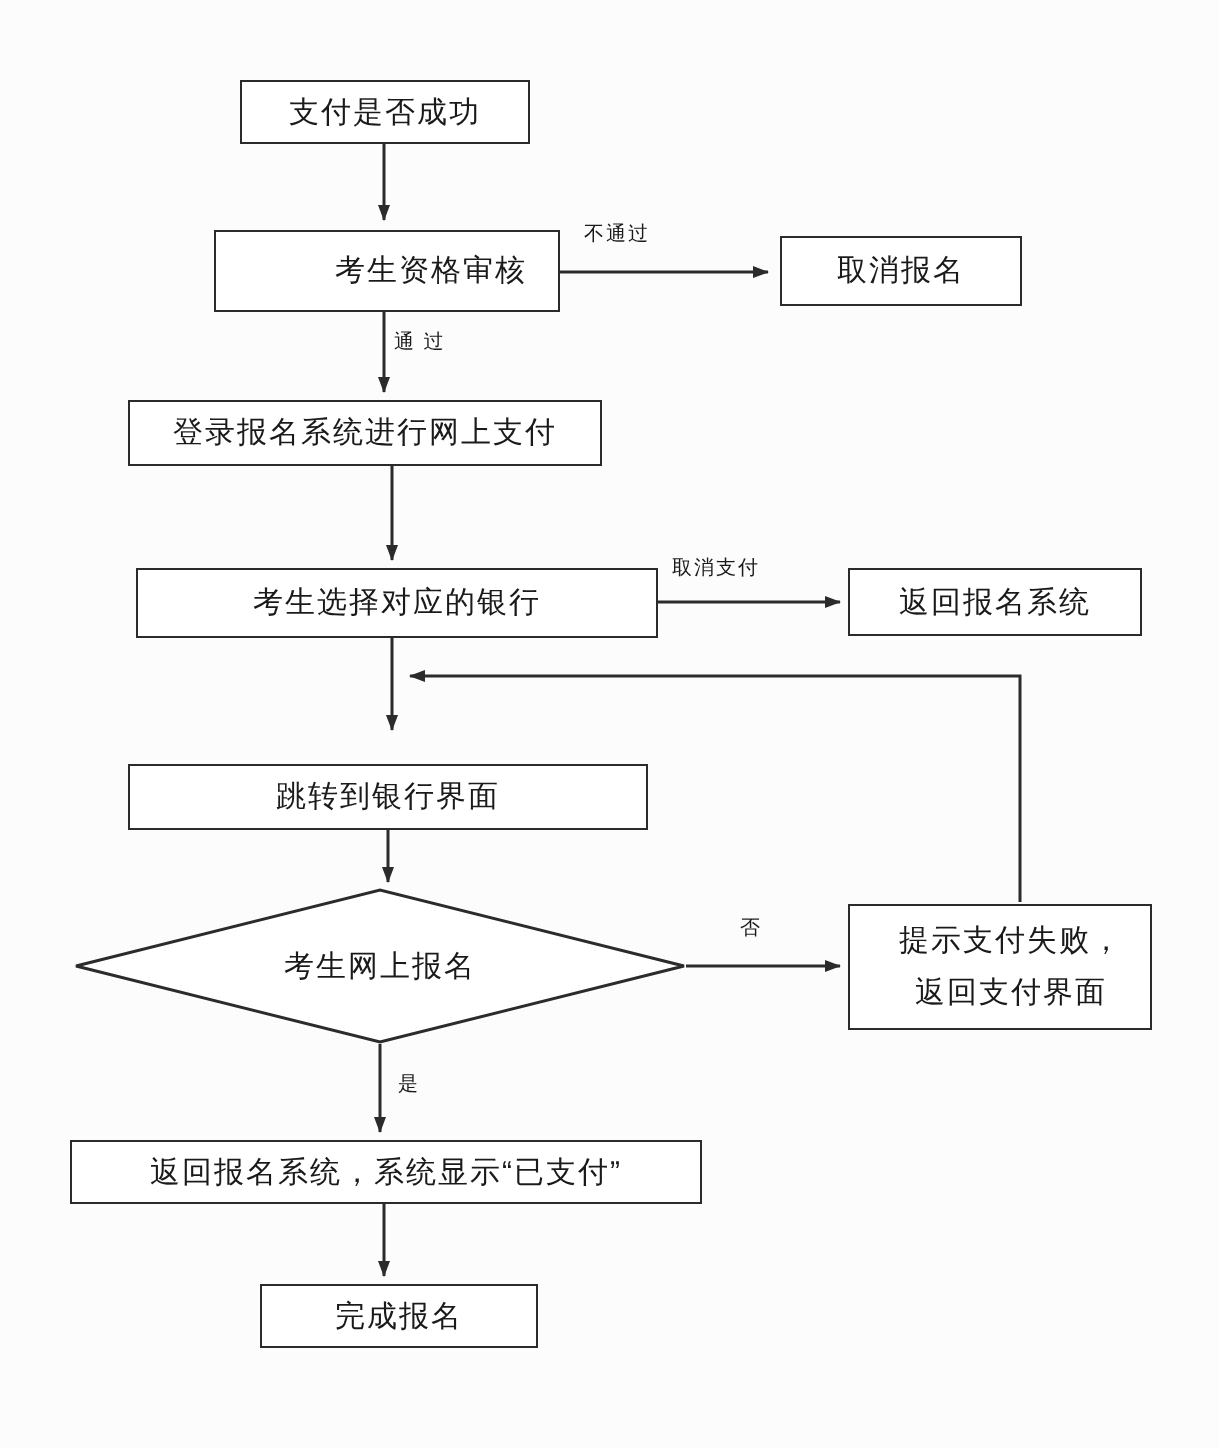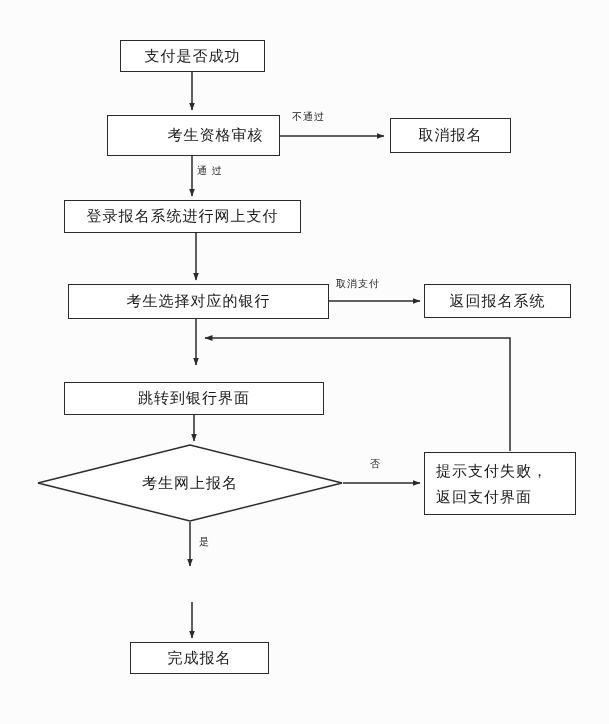--- a/index.html
+++ b/index.html
@@ -84,25 +84,26 @@
   <div class="node" style="left:64px; top:200px; width:237px; height:33px;">登录报名系统进行网上支付</div>
 
   <div class="node" style="left:68px; top:284px; width:261px; height:35px;">考生选择对应的银行</div>
 
   <div class="node" style="left:424px; top:284px; width:147px; height:34px;">返回报名系统</div>
 
   <div class="node" style="left:64px; top:382px; width:260px; height:33px;">跳转到银行界面</div>
 
   <div class="diamond-text" style="left:90px; top:468px; width:200px; height:30px;">考生网上报名</div>
 
-  <div class="node fail-box" style="left:424px; top:452px; width:152px; height:63px;">
+  <div class="node fail-box" style="left:424px; top:452px; width:152px; height:63px;align-items:center;">
     <span>提示支付失败，</span>
     <span>返回支付界面</span>
   </div>
 
+  <div class="node" style="left:35px; top:570px; width:316px; height:32px;">返回报名系统，系统显示“已支付”</div>
 
   <div class="node" style="left:130px; top:642px; width:139px; height:32px;">完成报名</div>
 
   <div class="edge-label" style="left:292px; top:110px;">不通过</div>
 
   <div class="edge-label" style="left:197px; top:164px;">通 过</div>
 
   <div class="edge-label" style="left:336px; top:277px;">取消支付</div>
 
   <div class="edge-label" style="left:370px; top:457px;">否</div>

